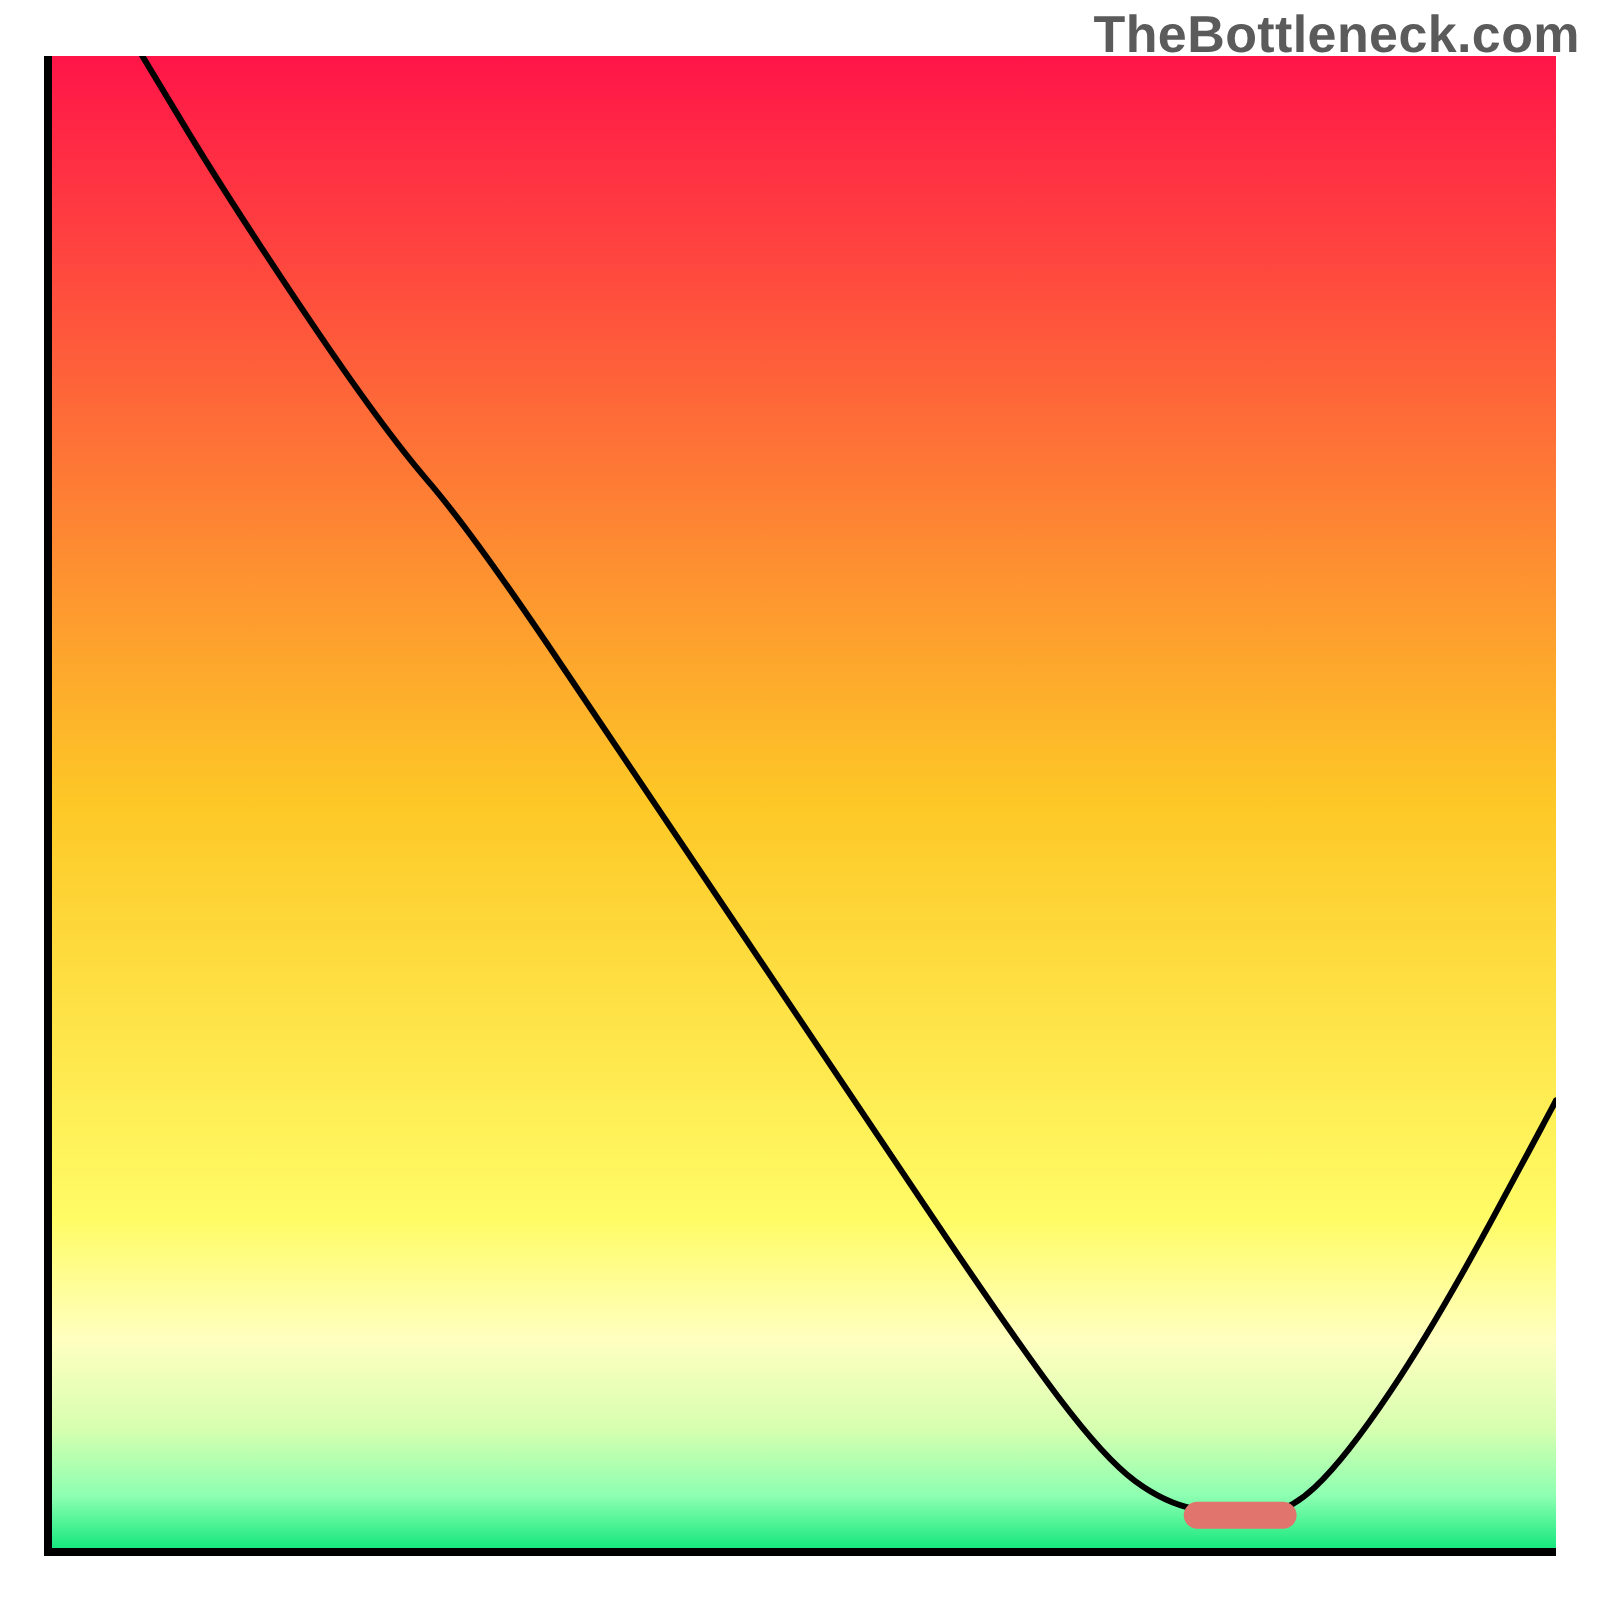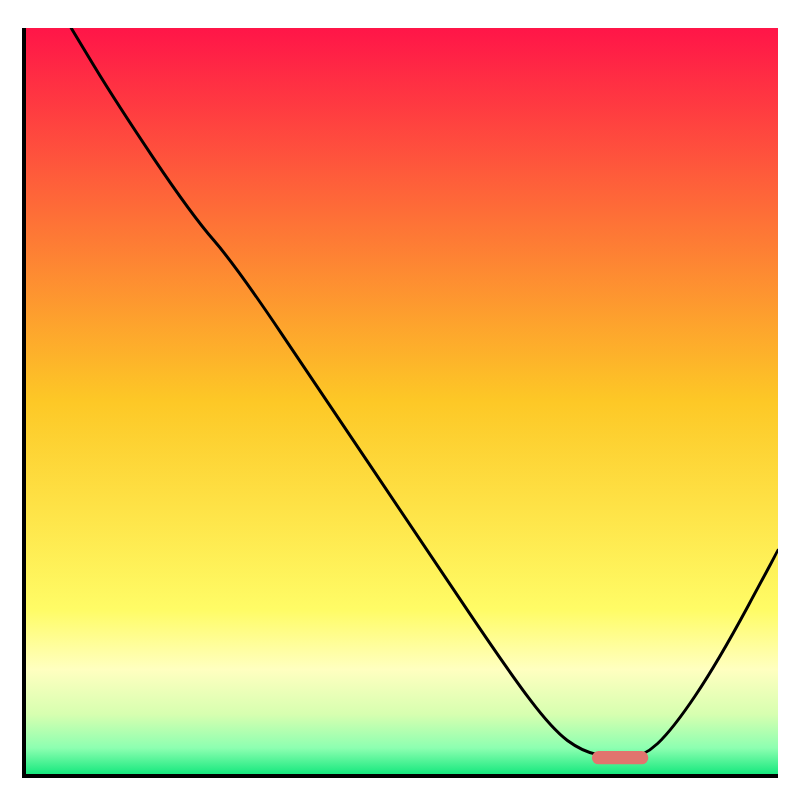--- a/index.html
+++ b/index.html
@@ -41,20 +41,21 @@
     top: 0;
     width: 100%;
     height: 100%;
   }
 </style>
 </head>
 <body>
 
 <div class="frame">
 
+  <div class="watermark">TheBottleneck.com</div>
 
   <div class="plot-box">
     <svg viewBox="0 0 756 750" preserveAspectRatio="none">
       <defs>
         <linearGradient id="bg-grad" x1="0" y1="0" x2="0" y2="1">
         <stop offset="0.00%" stop-color="#ff1548"></stop>
             <stop offset="50.00%" stop-color="#fdc826"></stop>
             <stop offset="78.00%" stop-color="#fffc66"></stop>
             <stop offset="86.00%" stop-color="#ffffc0"></stop>
             <stop offset="92.00%" stop-color="#d7ffb0"></stop>

